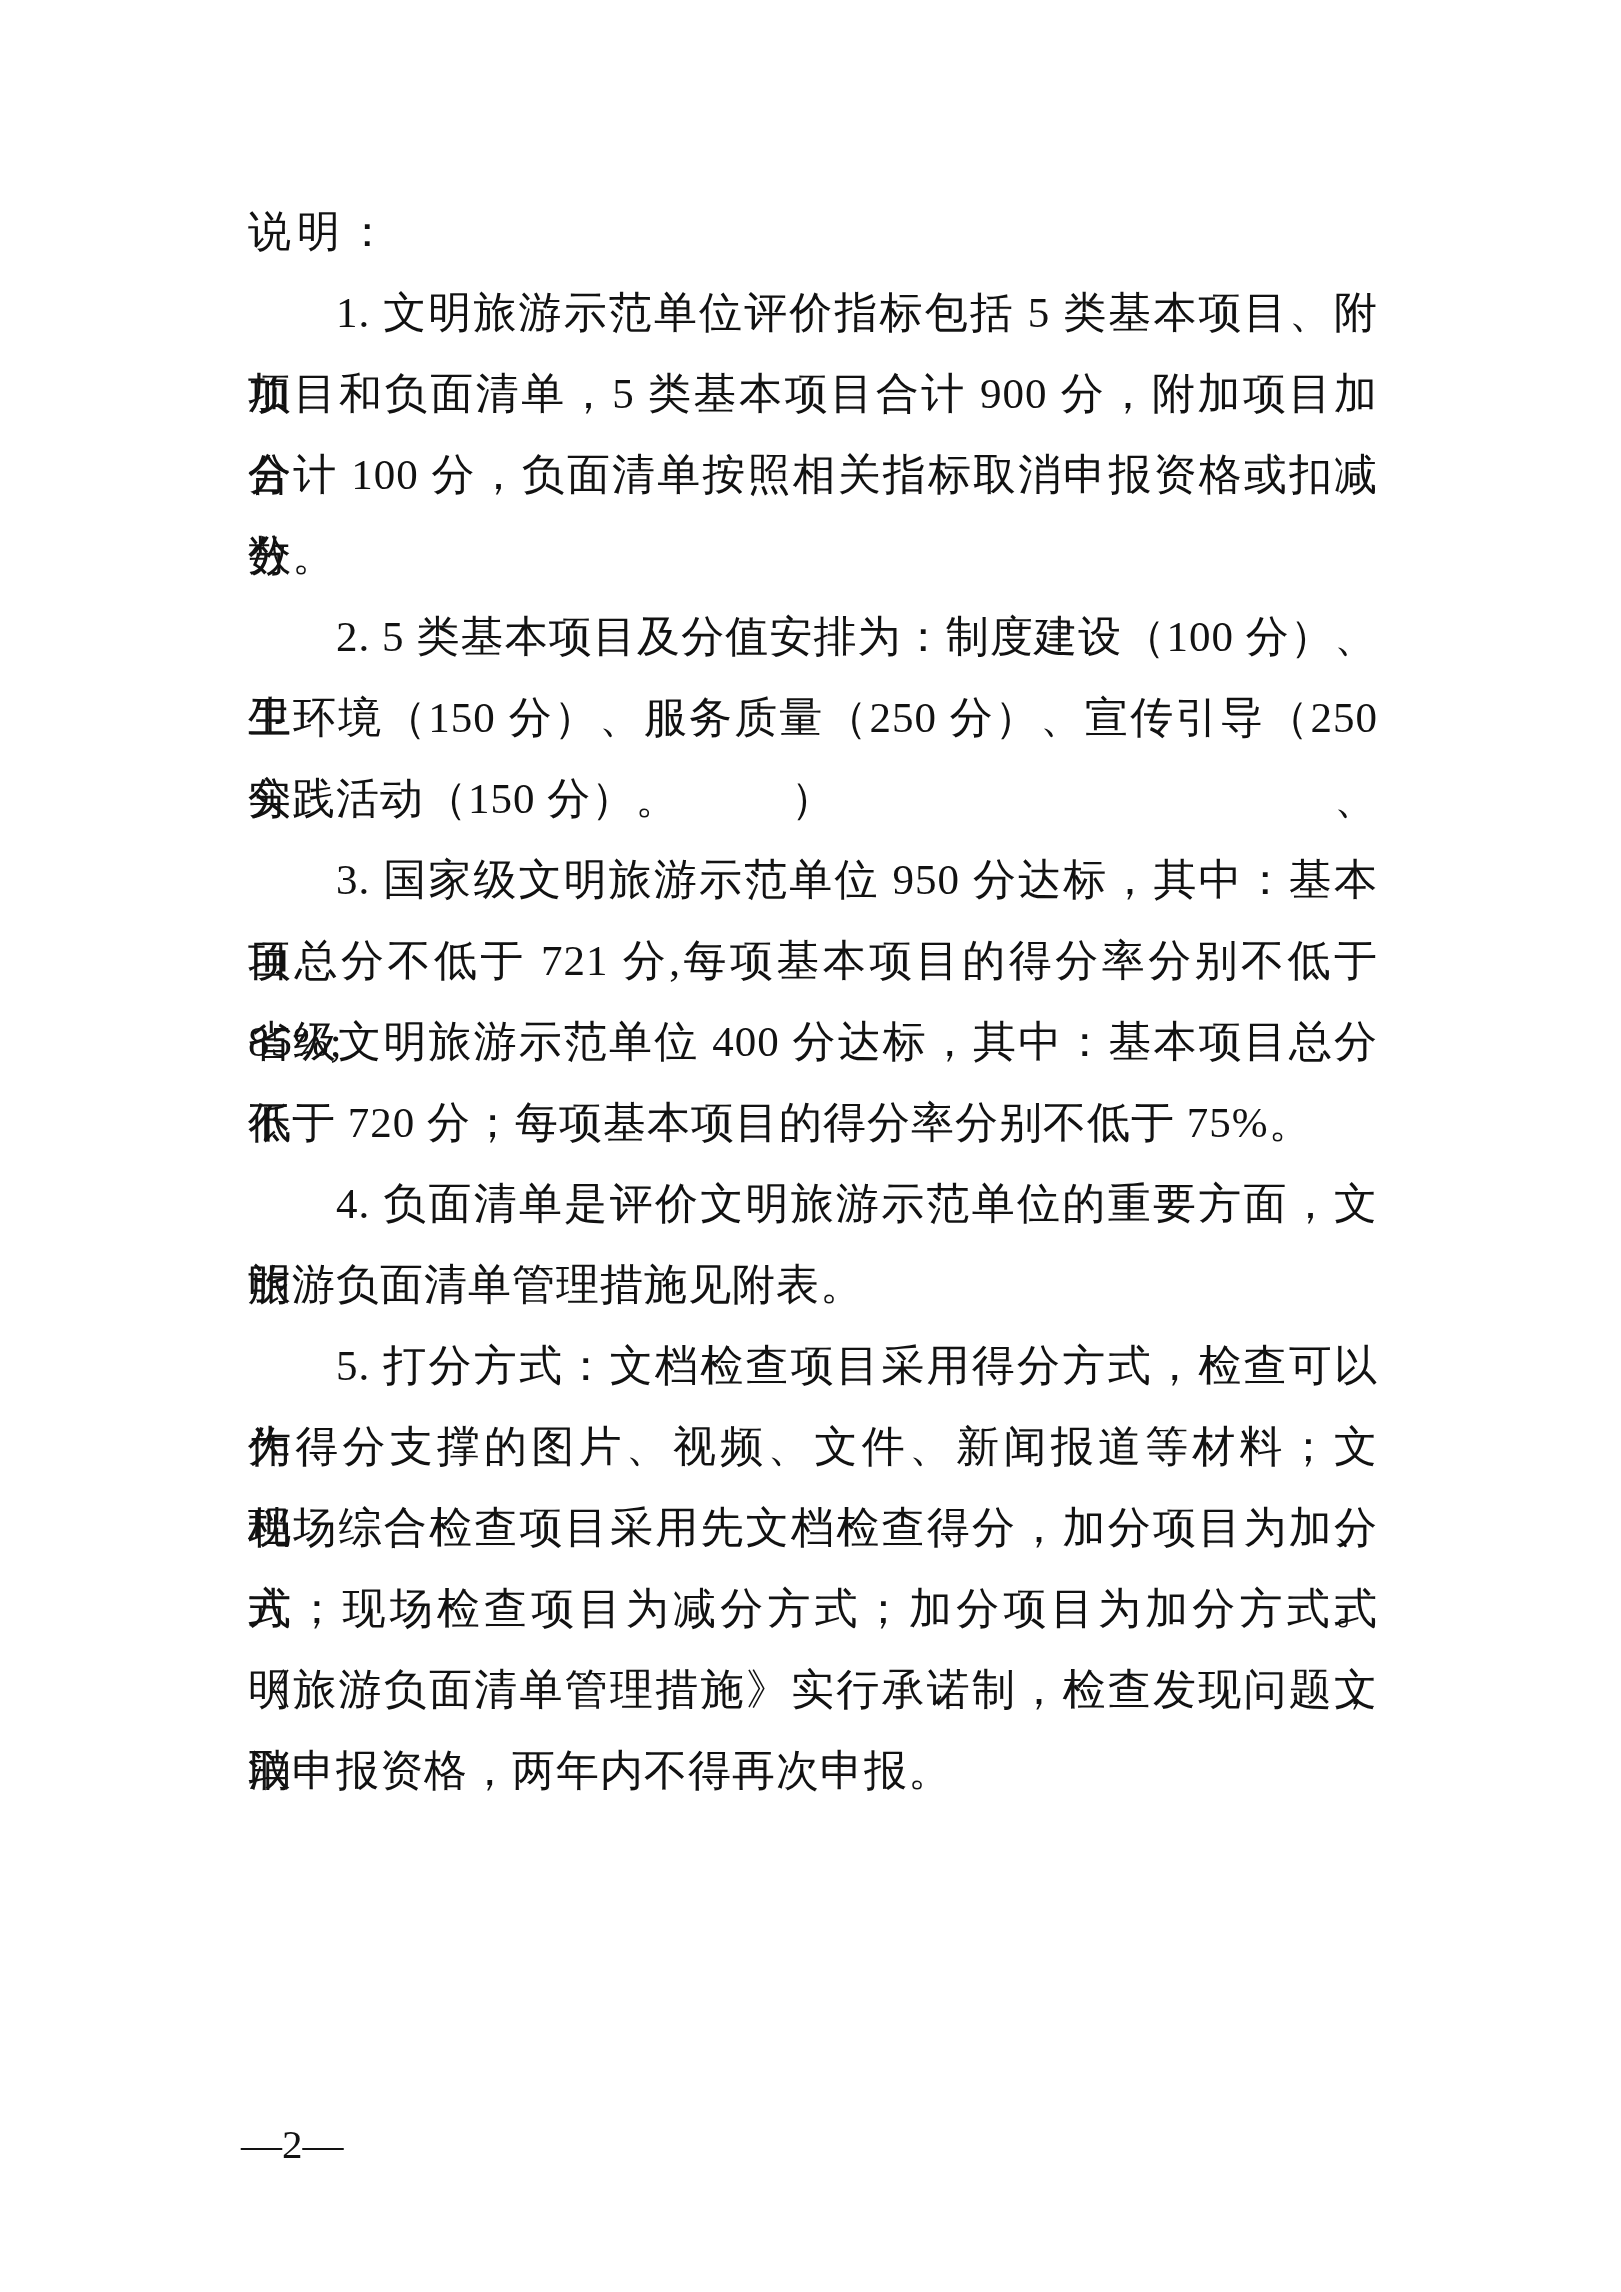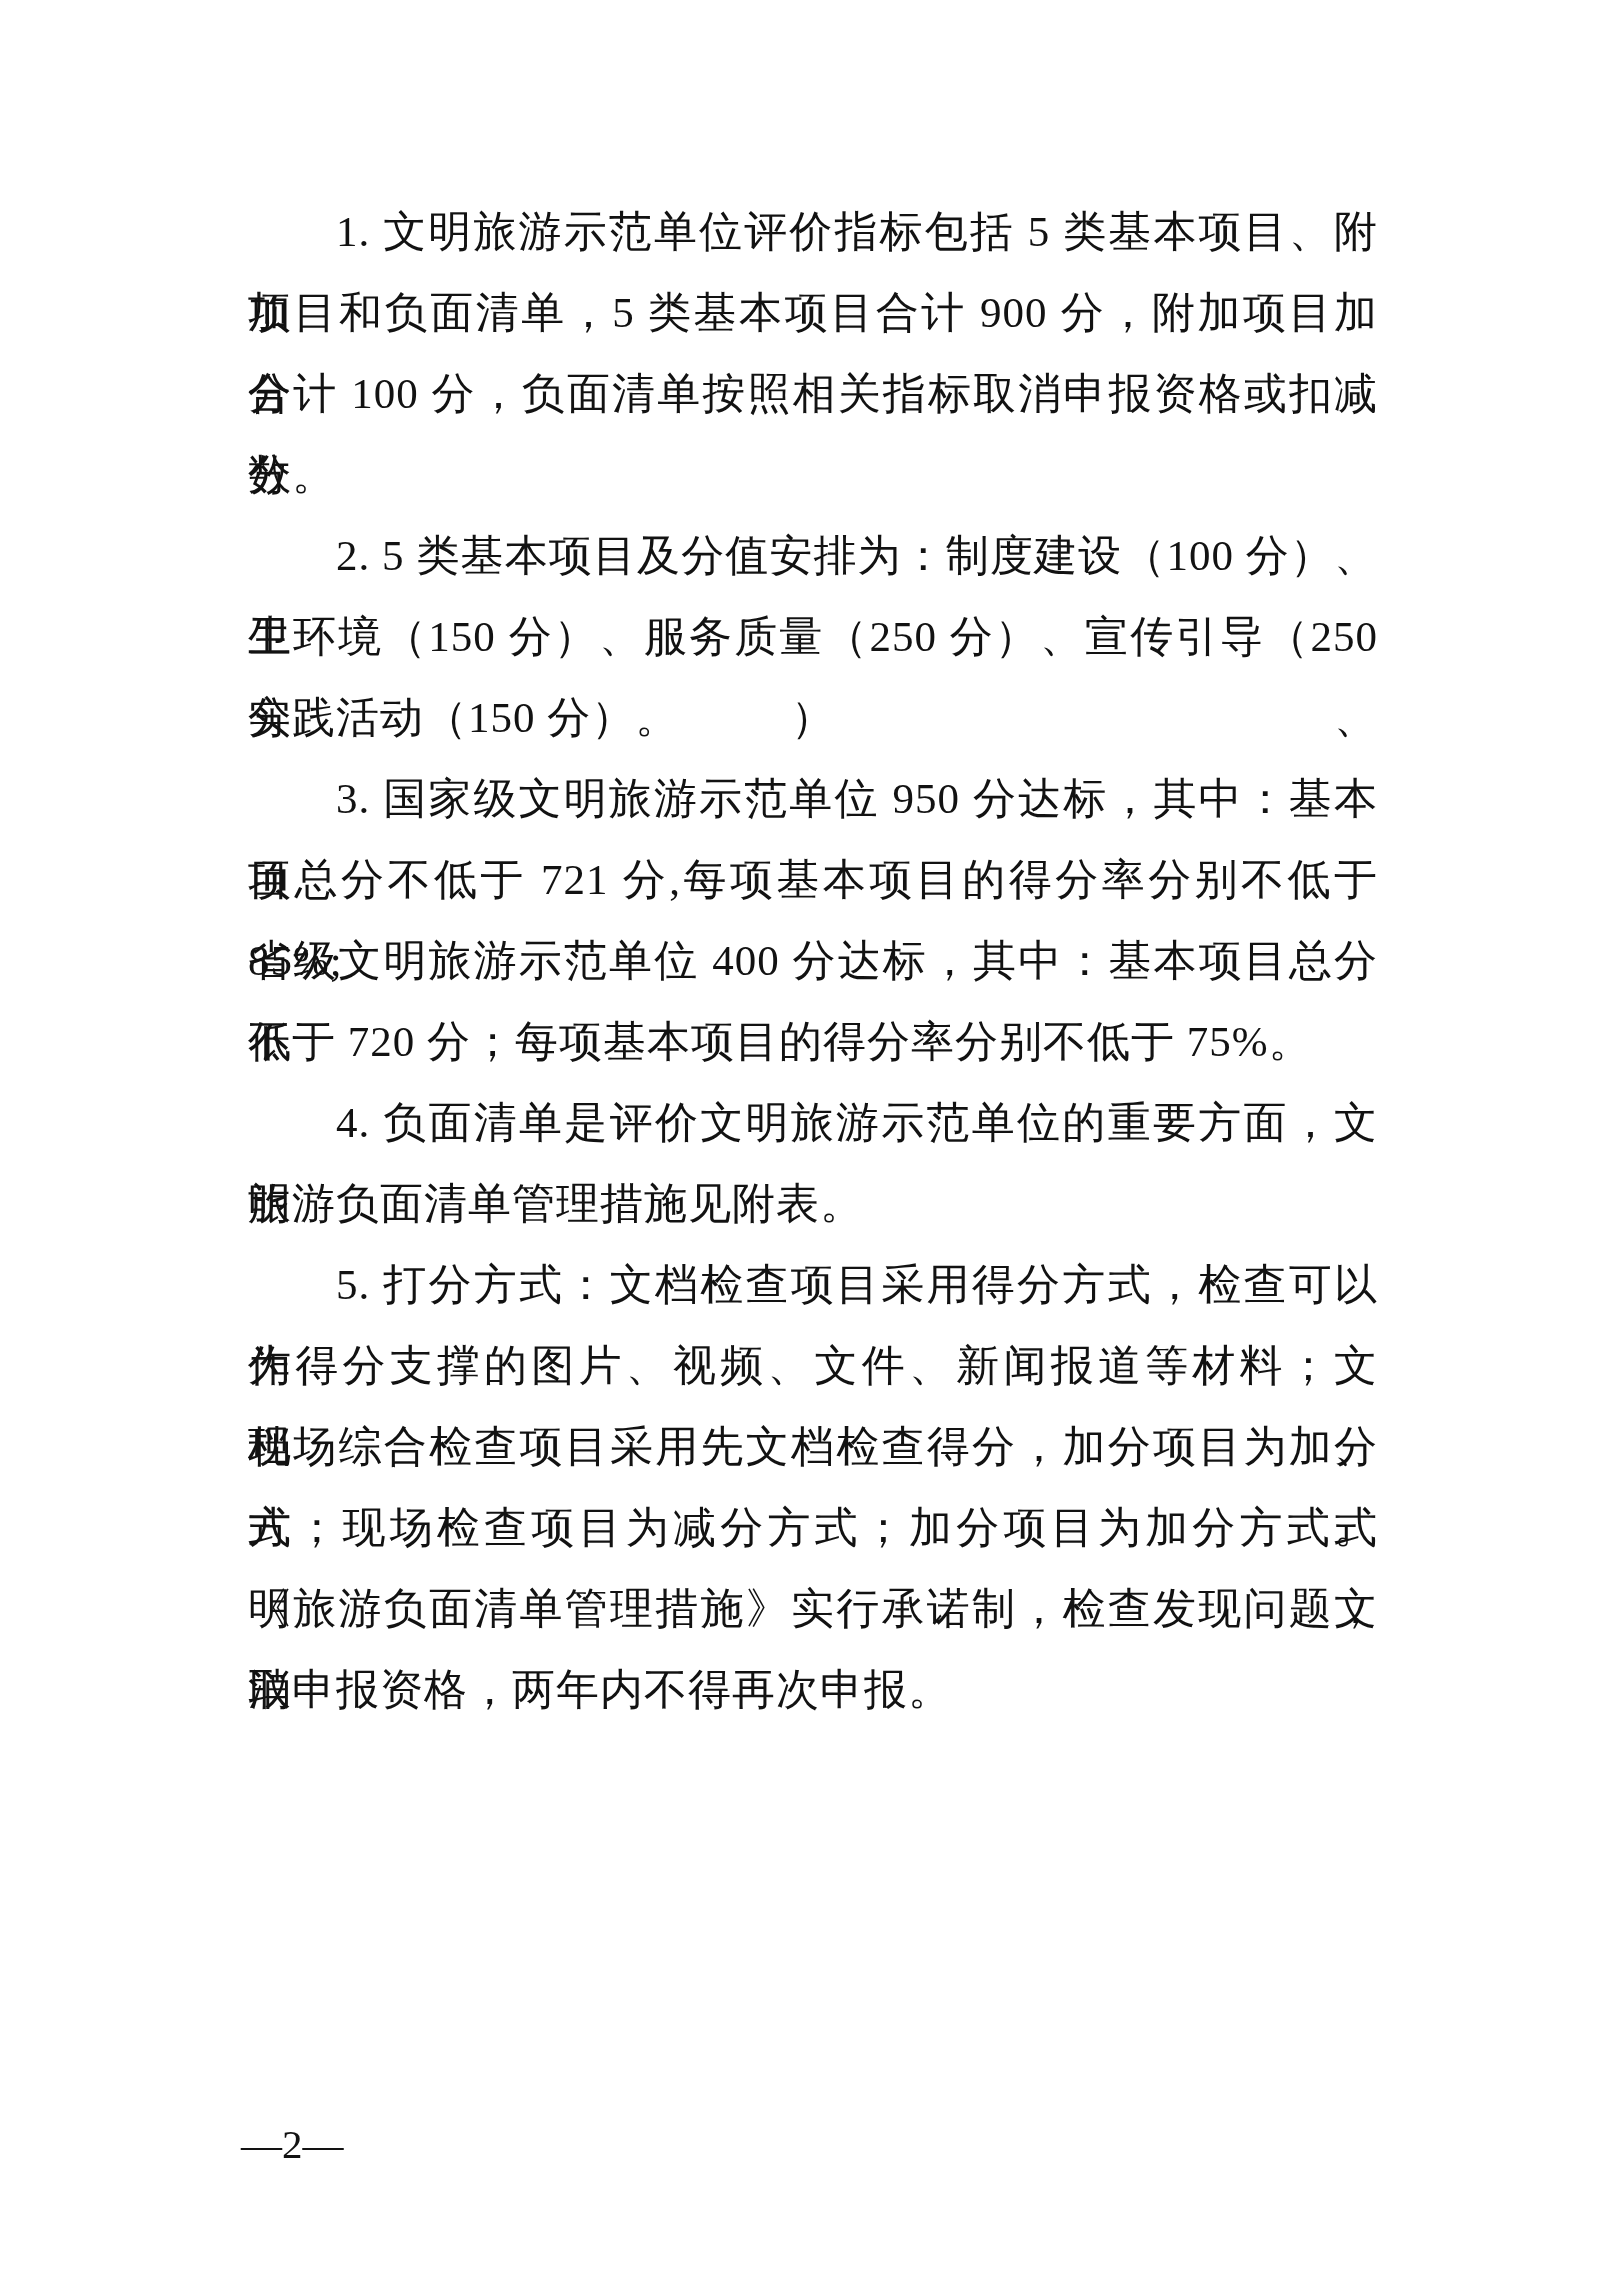--- a/index.html
+++ b/index.html
@@ -61,20 +61,21 @@
     color: #121212;
     letter-spacing: 0;
   }
 </style>
 </head>
 <body>
 
 <div class="page">
   <div class="content">
 
+    <div class="line heading">说明：</div>
 
     <p class="para">
       <span class="line j indent">1. 文明旅游示范单位评价指标包括 5 类基本项目、附加</span>
       <span class="line j">项目和负面清单，5 类基本项目合计 900 分，附加项目加分</span>
       <span class="line j">合计 100 分，负面清单按照相关指标取消申报资格或扣减分</span>
       <span class="line">数。</span>
     </p>
 
     <p class="para">
       <span class="line j indent">2. 5 类基本项目及分值安排为：制度建设（100 分）、卫</span>

